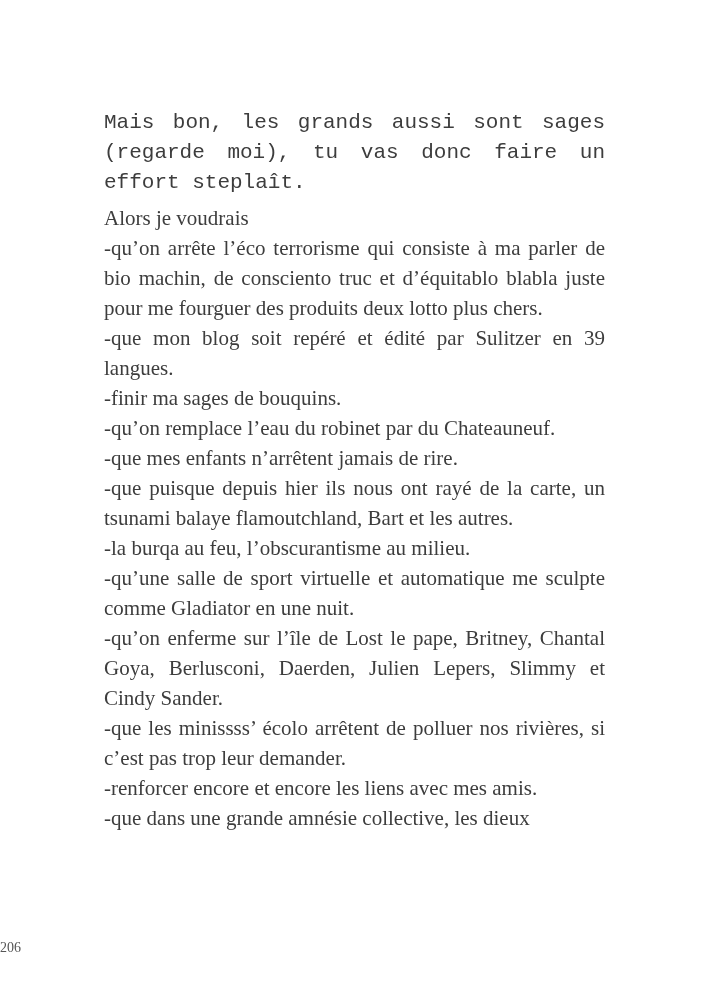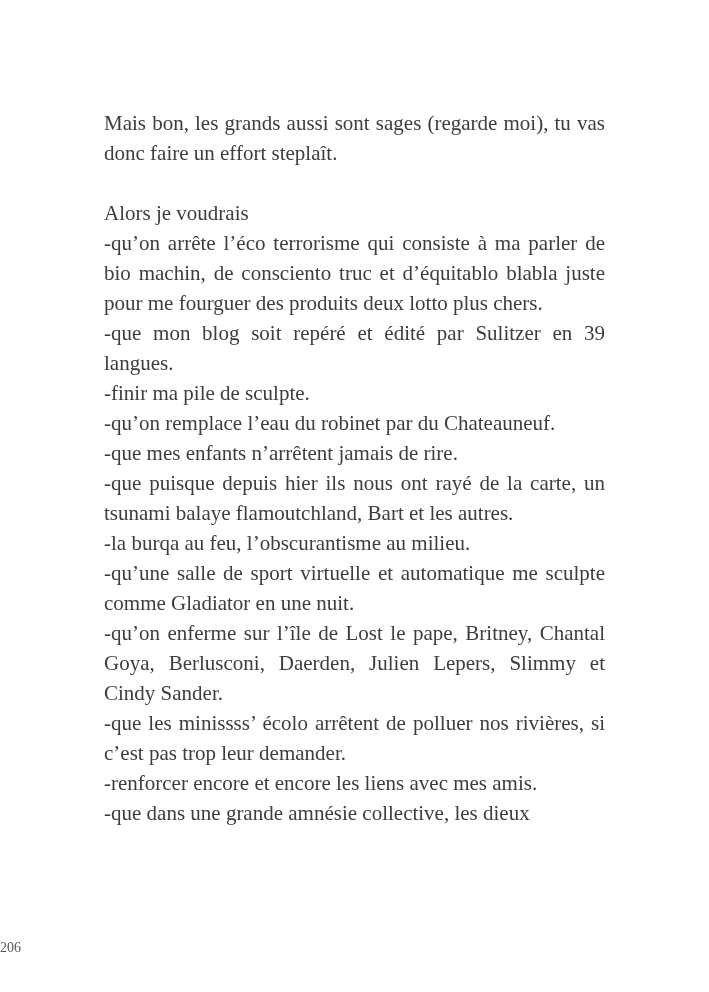--- a/index.html
+++ b/index.html
@@ -24,21 +24,22 @@
   }
   .para {
     margin: 0;
     font-size: 21px;
     line-height: 30px;
     color: #3d3d3d;
     text-align: justify;
     text-justify: inter-word;
   }
   .para.intro {
-    margin-bottom: 30px;
+    margin-bottom: 5px;
+    font-family: Liberation Mono, monospace;
   }
   .page-number {
     position: absolute;
     top: 940px;
     left: 0;
     right: 0;
     text-align: left;
     font-size: 14px;
     line-height: 16px;
     color: #555555;
@@ -46,21 +47,21 @@
 </style>
 </head>
 <body>
 
 <div class="page">
   <div class="text-block">
     <p class="para intro">Mais bon, les grands aussi sont sages (regarde moi), tu vas donc faire un effort steplaît.</p>
     <p class="para">Alors je voudrais</p>
     <p class="para">-qu’on arrête l’éco terrorisme qui consiste à ma parler de bio machin, de consciento truc et d’équitablo blabla juste pour me fourguer des produits deux lotto plus chers.</p>
     <p class="para">-que mon blog soit repéré et édité par Sulitzer en 39 langues.</p>
-    <p class="para">-finir ma pile de sculpte.</p>
+    <p class="para">-finir ma sages de bouquins.</p>
     <p class="para">-qu’on remplace l’eau du robinet par du Chateauneuf.</p>
     <p class="para">-que mes enfants n’arrêtent jamais de rire.</p>
     <p class="para">-que puisque depuis hier ils nous ont rayé de la carte, un tsunami balaye flamoutchland, Bart et les autres.</p>
     <p class="para">-la burqa au feu, l’obscurantisme au milieu.</p>
     <p class="para">-qu’une salle de sport virtuelle et automatique me sculpte comme Gladiator en une nuit.</p>
     <p class="para">-qu’on enferme sur l’île de Lost le pape, Britney, Chantal Goya, Berlusconi, Daerden, Julien Lepers, Slimmy et Cindy Sander.</p>
     <p class="para">-que les minissss’ écolo arrêtent de polluer nos rivières, si c’est pas trop leur demander.</p>
     <p class="para">-renforcer encore et encore les liens avec mes amis.</p>
     <p class="para">-que dans une grande amnésie collective, les dieux</p>
   </div>

